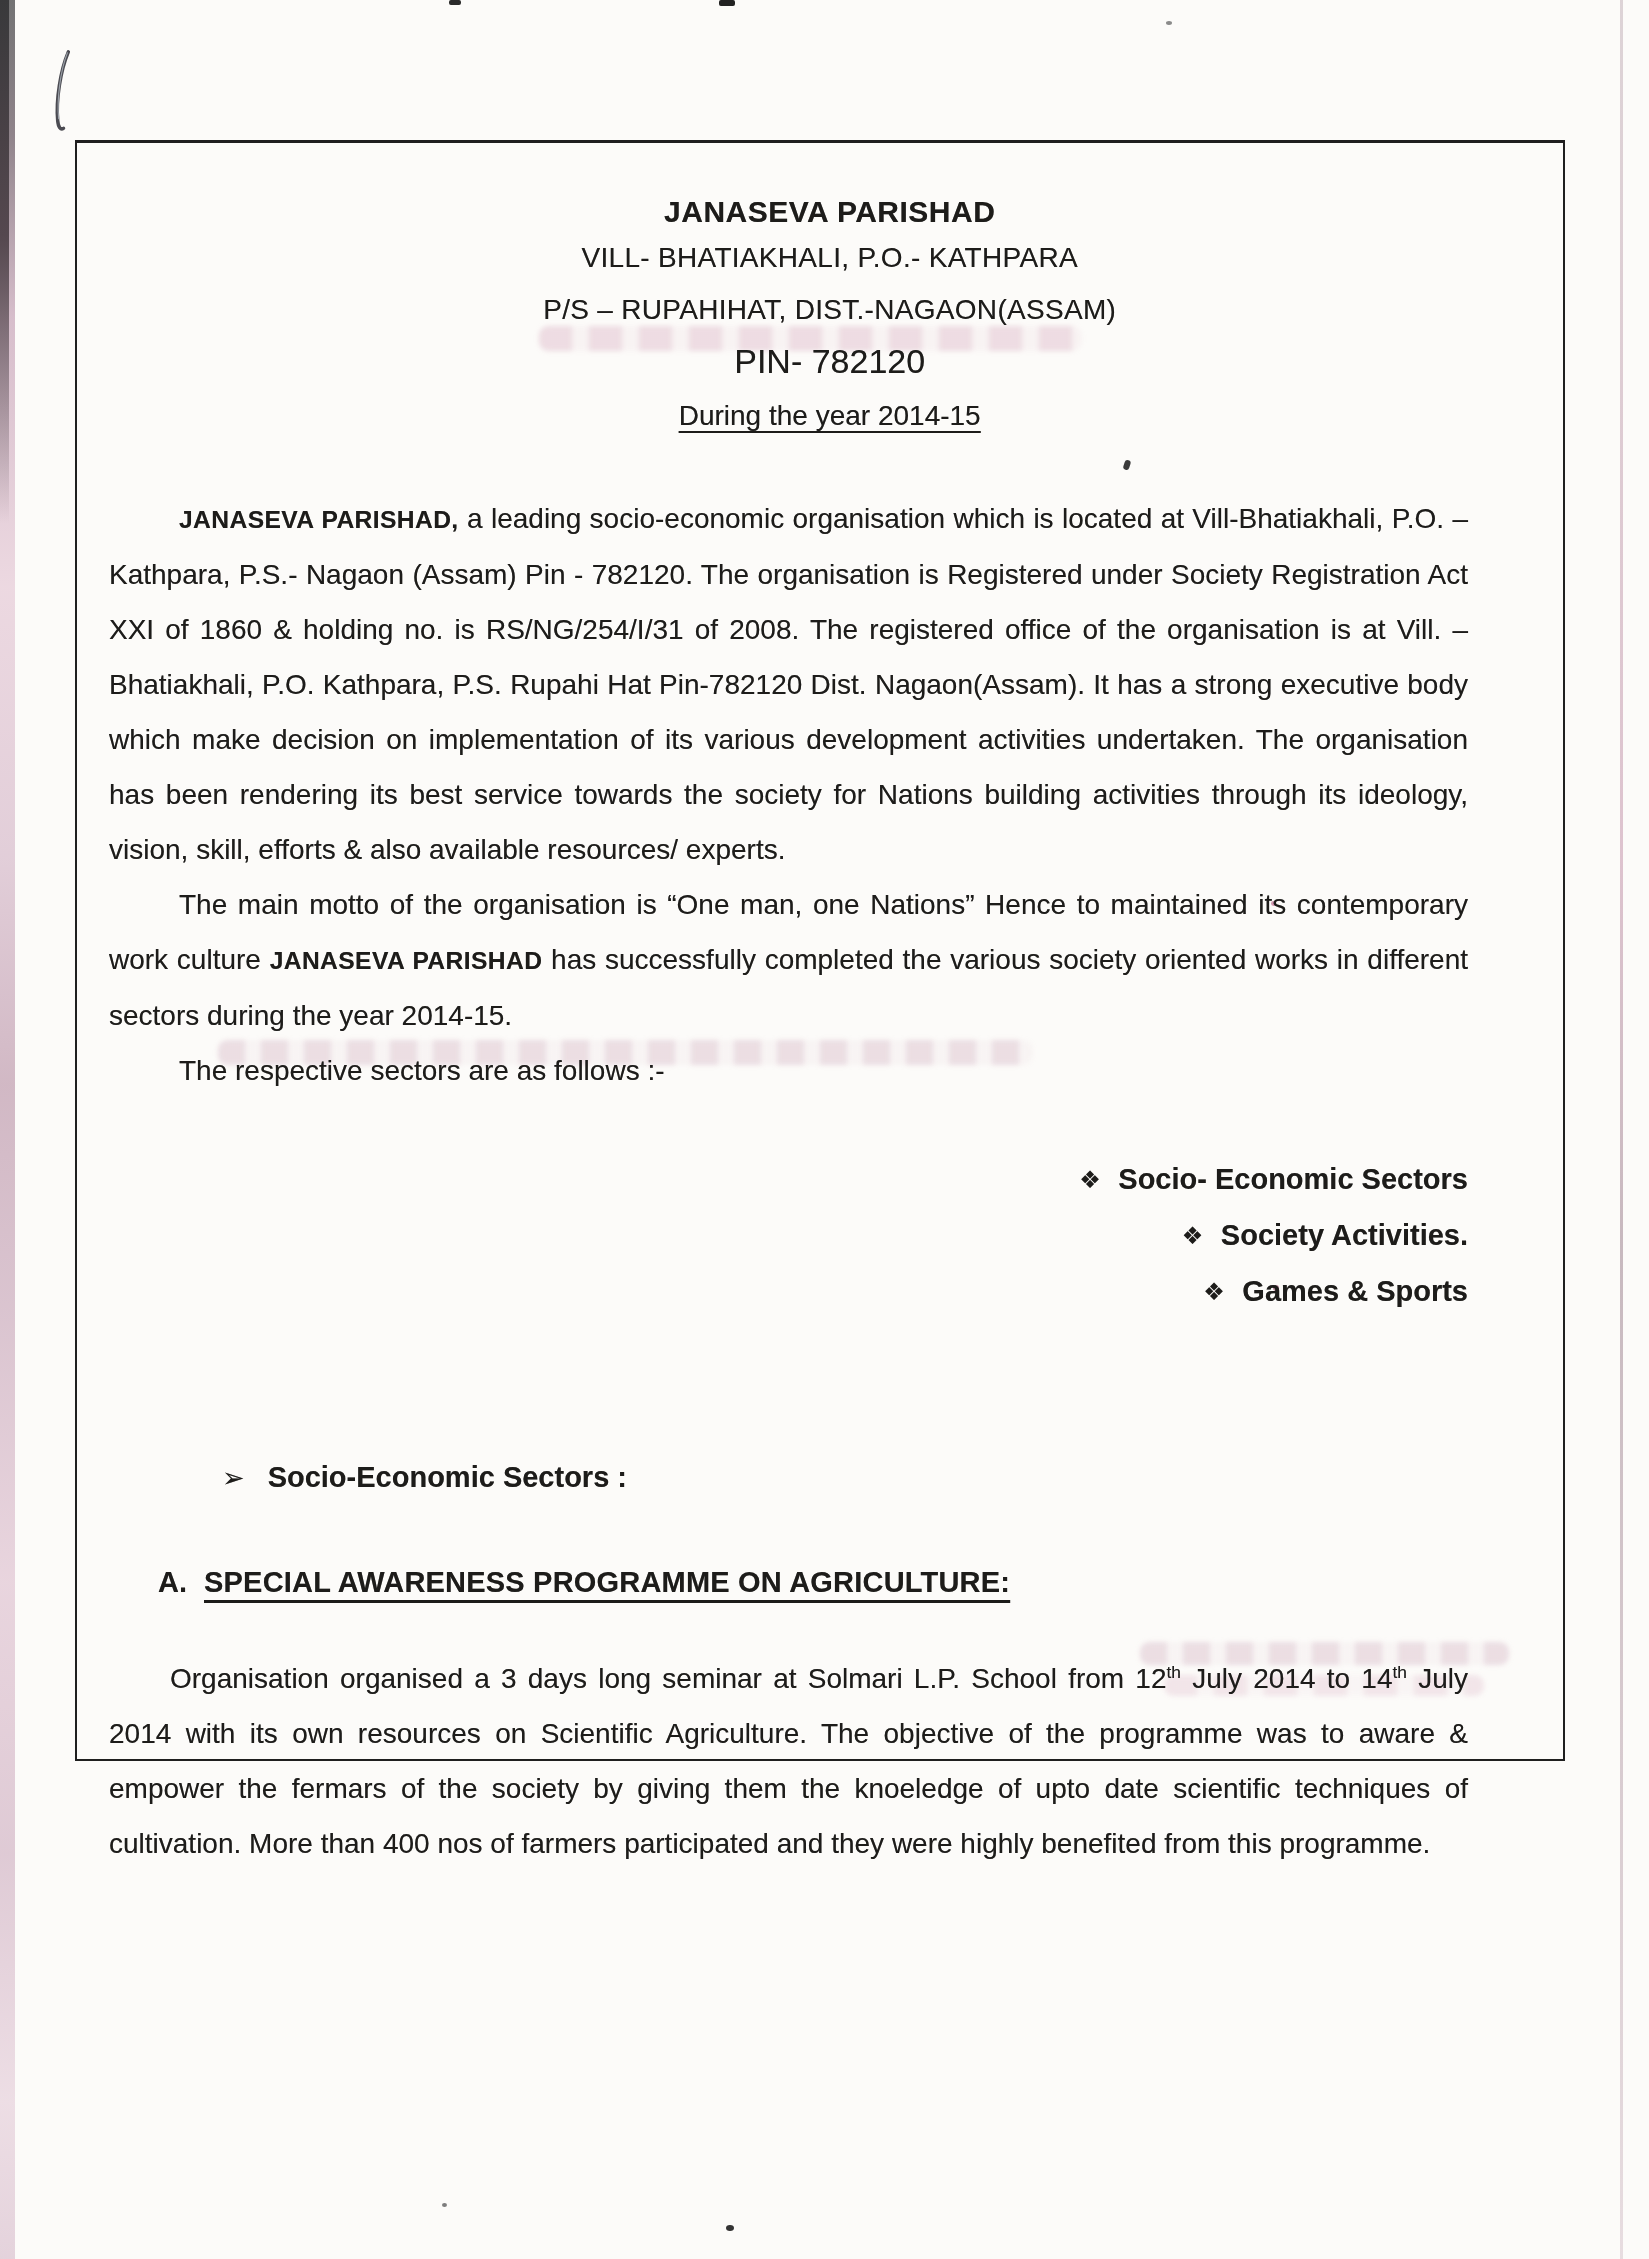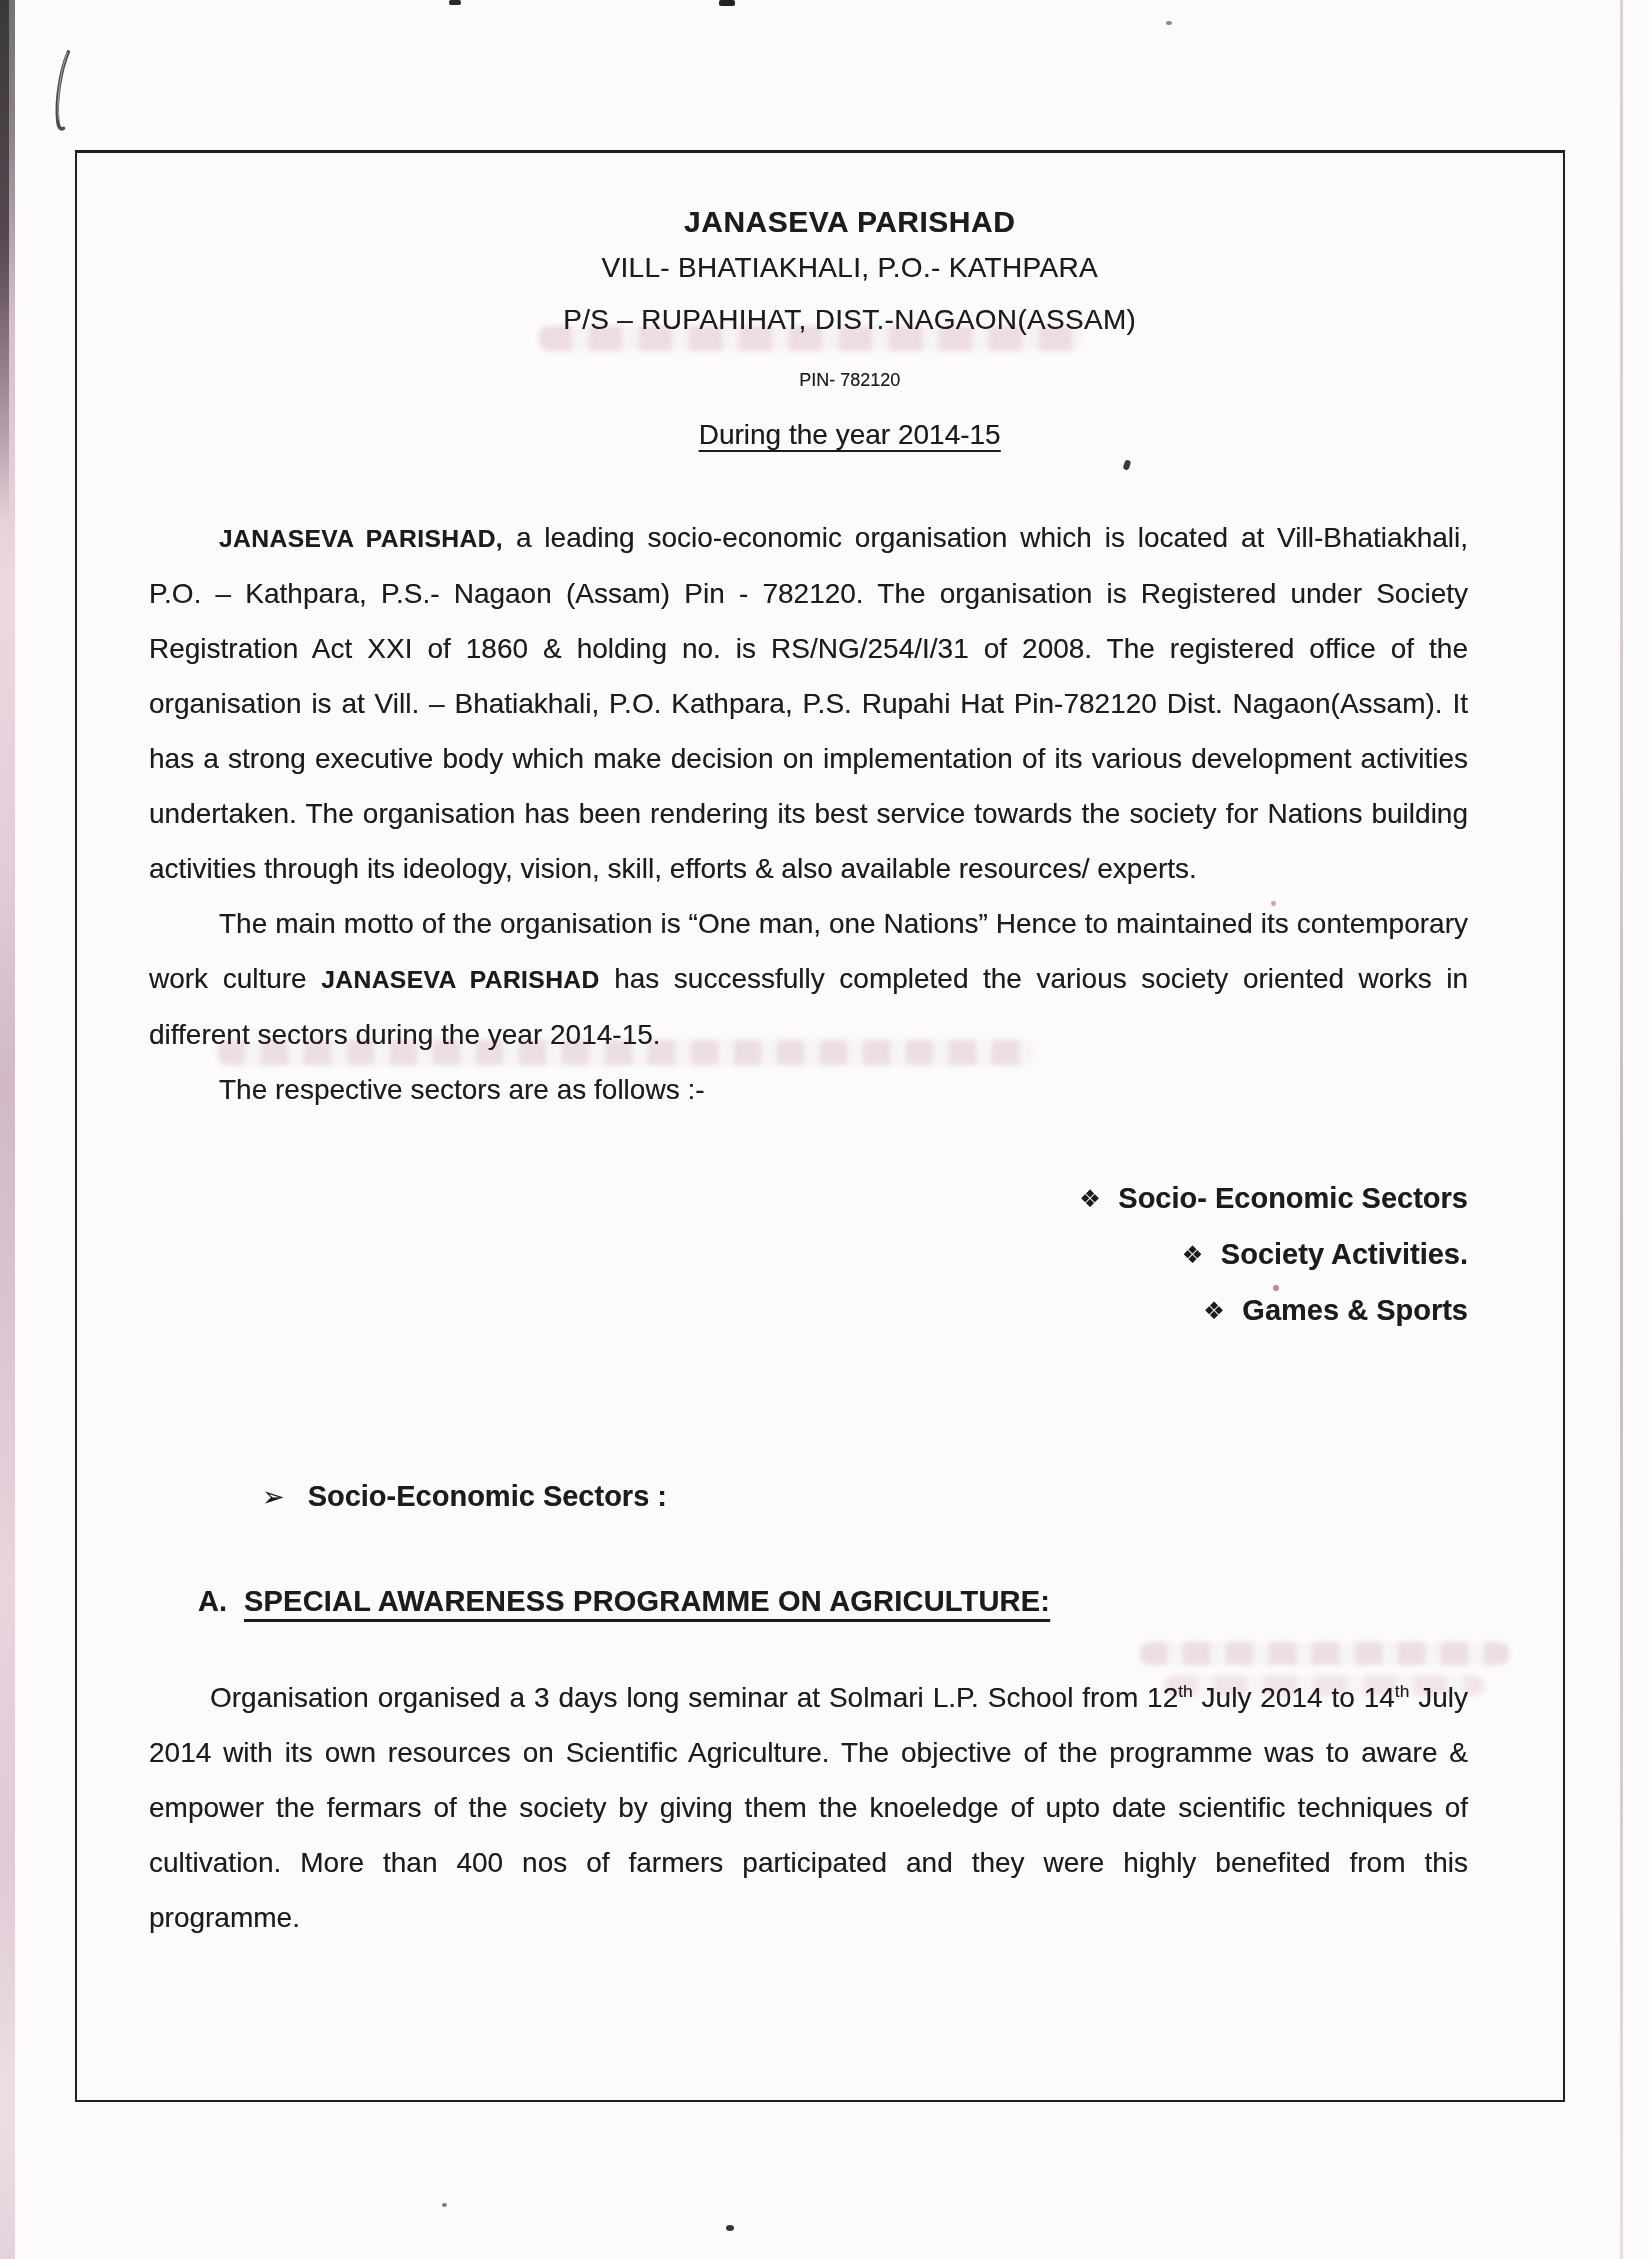--- a/index.html
+++ b/index.html
@@ -28,31 +28,30 @@
   }
   .staple{position:absolute;left:47px;top:49px;}
   .speck{position:absolute;border-radius:50%;}
   .smudge{position:absolute;filter:blur(2.9px);border-radius:9.7px;}
   .smudge-a{background:repeating-linear-gradient(90deg,
       rgba(205,150,175,.30) 0 33px, rgba(205,150,175,.08) 33px 50px);}
   .smudge-b{background:repeating-linear-gradient(90deg,
       rgba(190,140,165,.26) 0 27px, rgba(190,140,165,.06) 27px 43px);}
   
   .doc-box{
-    position:absolute;left:75px;top:150px;width:1490px;height:1952px;
+    position:absolute;left:75px;top:140px;width:1490px;height:1621px;
     box-sizing:border-box;border:2.9px solid #1f1f1f;border-top-width:3.9px;
     background:transparent;
-    padding-left:40px;
   }
   .doc-header{margin:49px 0 0 19.4px;text-align:center;
     text-shadow:0 0 0.6px rgba(10,10,10,.5);}
   .h-org{font-size:30px;font-weight:bold;letter-spacing:0.5px;line-height:39px;}
   .h-addr1{font-size:28px;line-height:39px;margin-top:6.8px;letter-spacing:0.3px;}
   .h-addr2{font-size:28px;line-height:39px;margin-top:13.6px;letter-spacing:0.3px;}
-  .h-pin{font-size:18px;line-height:39px;margin-top:22px;}
+  .h-pin{font-size:34px;line-height:39px;margin-top:13px;}
   .h-title{font-size:30px;font-weight:bold;line-height:39px;margin-top:17.5px;letter-spacing:0.3px;}
   .h-period{font-size:28px;line-height:39px;margin-top:14.6px;display:inline-block;
     text-decoration:underline;text-decoration-thickness:2.4px;text-underline-offset:5.8px;}
   .h-period-row{margin-top:0;}
   .body-text{
     margin:56px 95px 0 32px;font-size:28px;line-height:55px;text-align:justify;
     text-shadow:0 0 0.6px rgba(10,10,10,.45);
   }
   p.para{margin:0;}
   .indent{text-indent:70px;}

